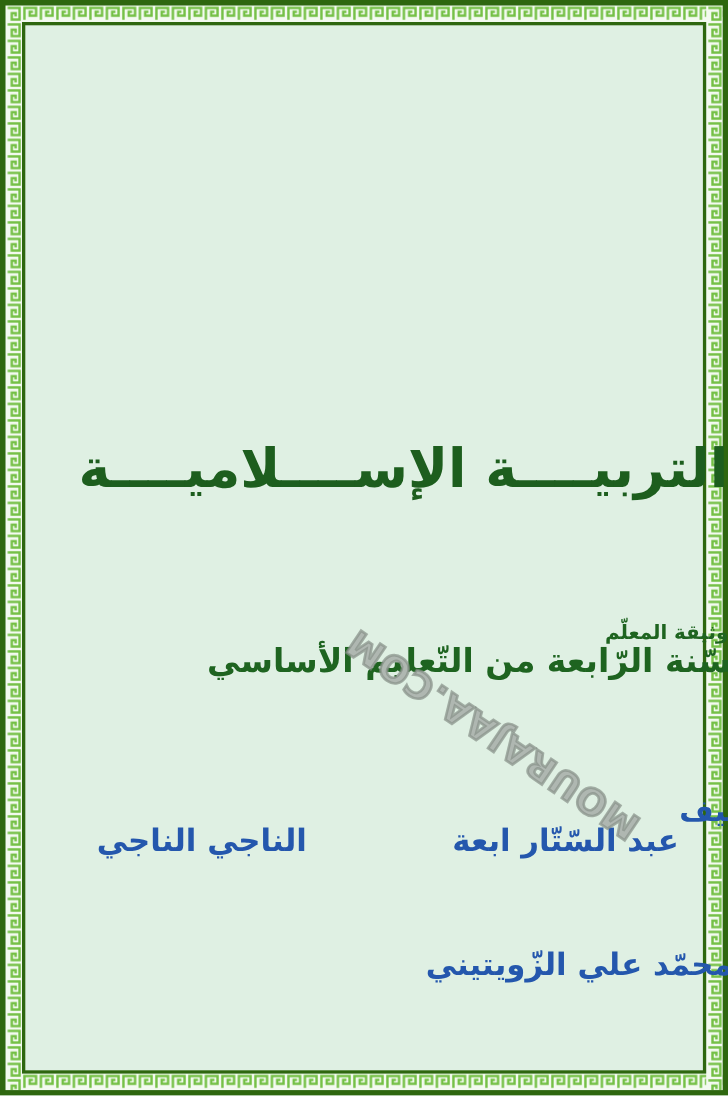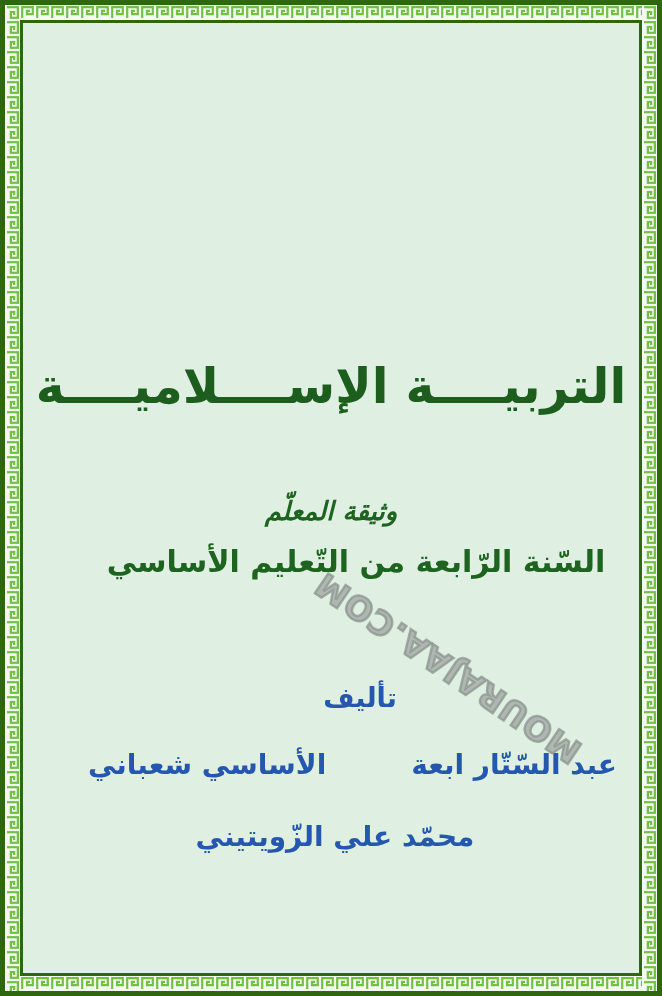--- a/index.html
+++ b/index.html
@@ -26,34 +26,34 @@
   }
   .frame{
     position:absolute;left:0;top:0;
     pointer-events:none;
   }
   .mbg{fill:var(--meander-bg);}
   .mkey{fill:none;stroke:var(--meander-green);stroke-width:2.2;}
   .frame-line{fill:none;stroke:var(--frame-dark);}
   .textline{
     position:absolute;left:0;width:100%;
-    text-align:center;white-space:nowrap;
+    white-space:nowrap;
     direction:rtl;
+    margin-top:40px;
   }
   .book-title{
     top:358px;
     font-size:49px;font-weight:bold;
     color:var(--title-green);
     letter-spacing:0px;
   }
   .sub1{
-    top:496px;
-    font-size:26px;font-weight:bold;
+    top:525px;
+    font-size:18px;font-weight:bold;
     color:var(--subtitle-green);
-    font-style:italic;
   }
   .sub2{
     top:544px;
     font-size:30px;font-weight:bold;
     color:var(--subtitle-green);
     transform:translateX(25px);
   }
   .byline{
     top:682px;
     font-size:27px;font-weight:bold;
@@ -128,18 +128,18 @@
   <div class="textline sub1">وثيقة المعلّم</div>
 
   <div class="textline sub2">السّنة الرّابعة من التّعليم الأساسي</div>
 
   <div class="watermark">MOURAJAA.COM</div>
 
   <div class="textline byline">تأليف</div>
 
   <div class="authors-row">
     <span>عبد السّتّار ابعة</span>
-    <span>الأساسي شعباني</span>
+    <span>الناجي الناجي</span>
   </div>
 
   <div class="textline author-center">محمّد علي الزّويتيني</div>
 
 </div>
 
 </body></html>

